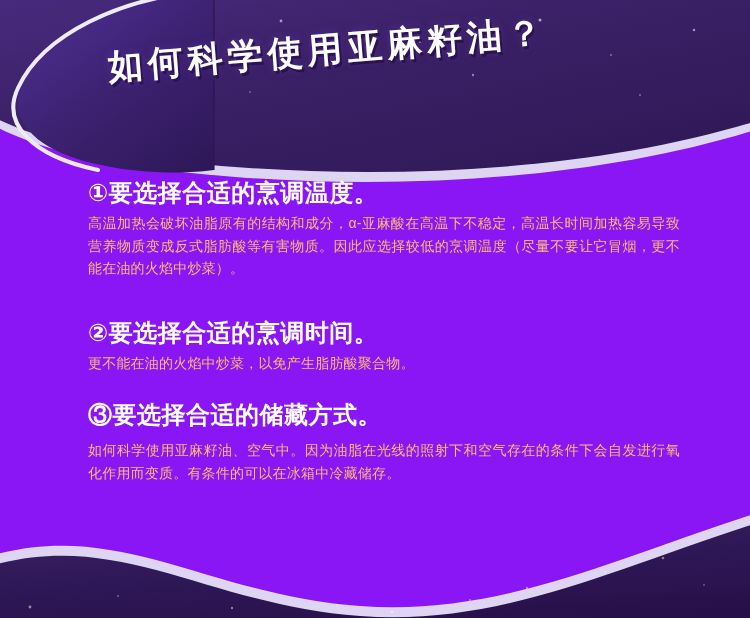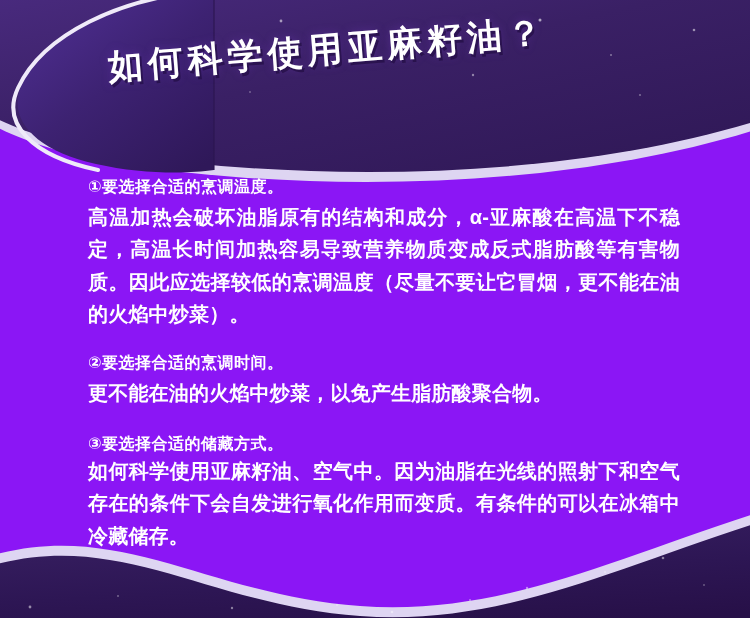--- a/index.html
+++ b/index.html
@@ -61,45 +61,44 @@
     top: 176px;
     width: 592px;
     z-index: 5;
   }
 
   .section { margin-bottom: 0; }
   .section + .section { margin-top: 14px; }
 
   .sec-heading {
     color: #ffffff;
-    font-size: 16px;
+    font-size: 24px;
     font-weight: bold;
     line-height: 1.38;
     letter-spacing: 0.5px;
     margin-bottom: 4px;
     white-space: nowrap;
   }
 
   .sec-body {
-    color: #ffffff;
-    font-size: 20px;
+    color: #fdba74;
+    font-size: 14px;
     line-height: 1.62;
     letter-spacing: 0.2px;
     text-align: justify;
     text-justify: inter-character;
-    font-weight: bold;
   }
 
   .sec-body.tight { line-height: 1.55; }
 
   
   #section-1 .sec-heading { margin-bottom: 3px; }
-  #section-2 { margin-top: 21px; }
+  #section-2 { margin-top: 36px; }
   #section-3 { margin-top: 24px; }
-  #section-3 .sec-heading { margin-bottom: 0; }
+  #section-3 .sec-heading { margin-bottom: 7px; font-family: Liberation Serif, serif; }
 </style>
 </head>
 <body>
 
 <div id="poster">
 
   <svg class="bg-svg" viewBox="0 0 750 618" preserveAspectRatio="none">
     <defs>
       <linearGradient id="bannerGrad" x1="0" y1="0" x2="1" y2="1">
         <stop offset="0%" stop-color="#4a2b80"></stop>

